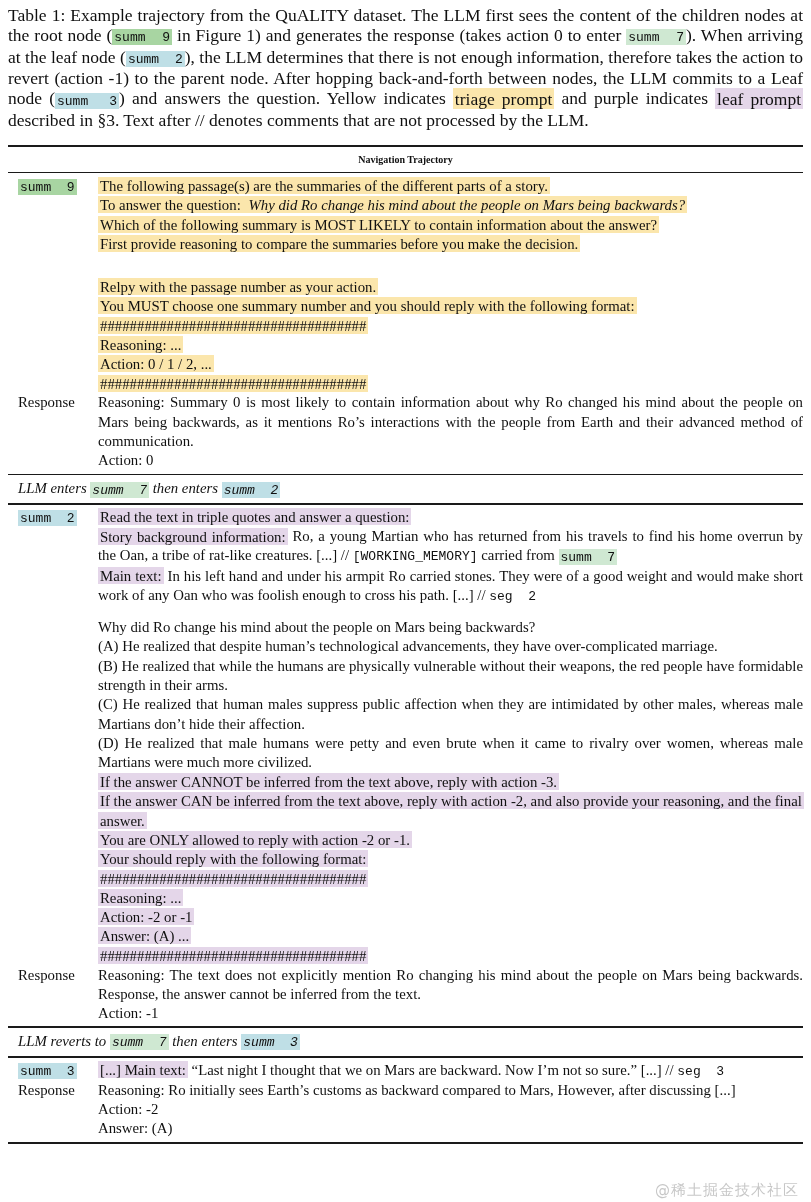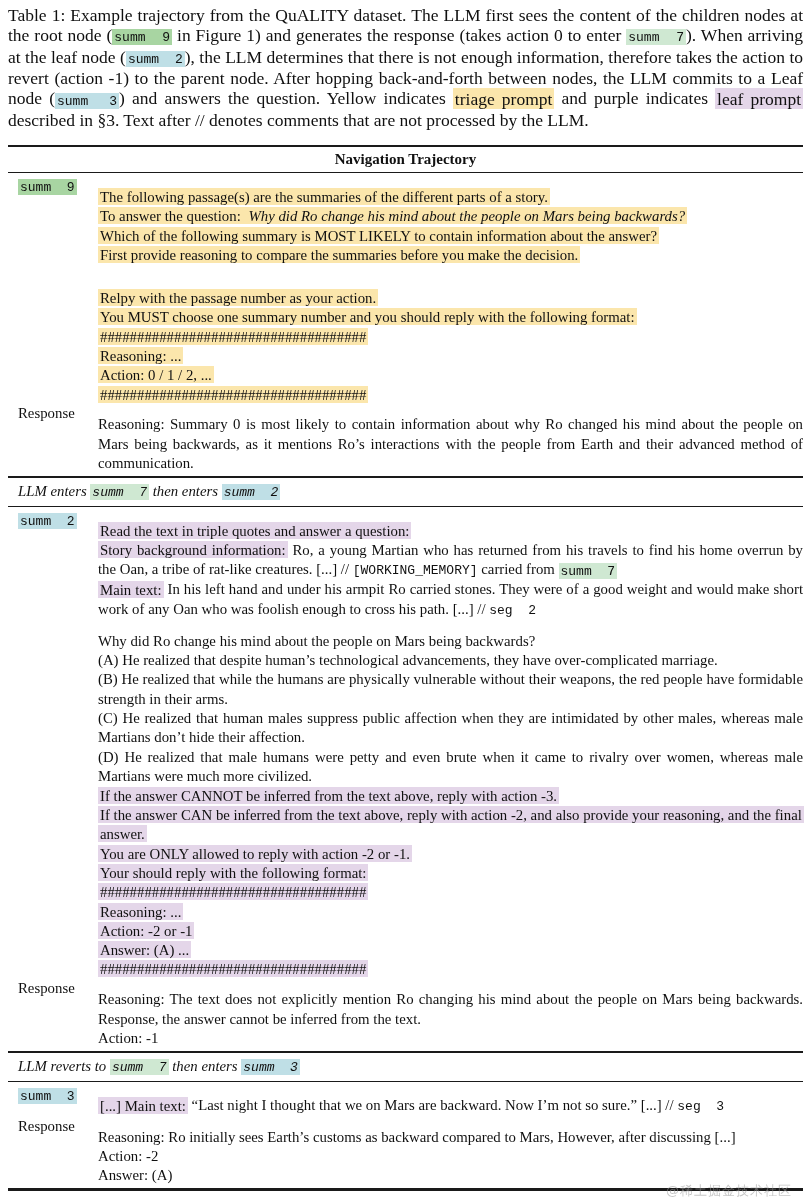--- a/index.html
+++ b/index.html
@@ -22,29 +22,29 @@
     text-align:justify;
   }
 
   
   .tbl { margin-top:14px; font-size:14.8px; line-height:19.3px; }
   .rule { width:100%; background:#1a1a1a; }
   .rule-thick { height:2.5px; }
   .rule-thin { height:1.4px; }
   .thead {
     text-align:center; font-weight:bold;
-    padding:2.5px 0 3px 0; font-size:15px;
+    padding:2.5px 0 3px 0; font-size:10px;
   }
   .block { padding:3px 0 3px 0; }
   .part { display:flex; align-items:flex-start; }
   .labelcol {
     flex:0 0 90px; width:90px; box-sizing:border-box;
     padding-left:10px;
   }
-  .contentcol { flex:1 1 auto; min-width:0;margin-top:11px; }
+  .contentcol { flex:1 1 auto; min-width:0; }
   .line { text-align:justify; min-height:19.3px; }
   .line.blank { min-height:12px; height:12px; }
   .note { padding:4px 0 4px 10px;font-style:italic; }
 
   
   .mono {
     font-family:"Liberation Mono", monospace;
     font-size:13px;
     white-space:pre;
   }
@@ -55,22 +55,22 @@
     box-decoration-break:clone;
   }
   .hl-yellow { background:#fbe6ac; }
   .hl-purple { background:#e4d6e9; }
   .hl-green  { background:#a8d5a2; }
   .hl-mint   { background:#cfe8d2; }
   .hl-blue   { background:#bfdfe6; }
 
   .watermark {
     position:absolute;
-    right:19px; bottom:2px;
-    font-size:13px;
+    right:12px; bottom:2px;
+    font-size:15px;
     color:#9a9a9a;
     opacity:0.55;
     font-family:"DejaVu Sans", sans-serif;
     letter-spacing:1px;
   }
 </style>
 </head>
 <body>
 
 <div class="page">
@@ -98,20 +98,21 @@
                 <div class="line"><span class="hl hl-yellow">####################################</span></div>
                 <div class="line"><span class="hl hl-yellow">Reasoning: ...</span></div>
                 <div class="line"><span class="hl hl-yellow">Action: 0 / 1 / 2, ...</span></div>
                 <div class="line"><span class="hl hl-yellow">####################################</span></div>
               </div>
             </div>
             <div class="part">
               <div class="labelcol"><span class="">Response</span></div>
               <div class="contentcol">
                 <div class="line"><span class="">Reasoning: Summary 0 is most likely to contain information about why Ro changed his mind about the people on Mars being backwards, as it mentions Ro’s interactions with the people from Earth and their advanced method of communication.</span></div>
+                <div class="line"><span class="">Action: 0</span></div>
               </div>
             </div>
           </div>
           <div class="rule rule-thin"></div>
           <div class="note"><span class="">LLM enters </span><span class="mono hl hl-mint">summ  7</span><span class=""> then enters </span><span class="mono hl hl-blue">summ  2</span></div>
           <div class="rule rule-thin"></div>
           <div class="block">
             <div class="part">
               <div class="labelcol"><span class="mono hl hl-blue">summ  2</span></div>
               <div class="contentcol">

